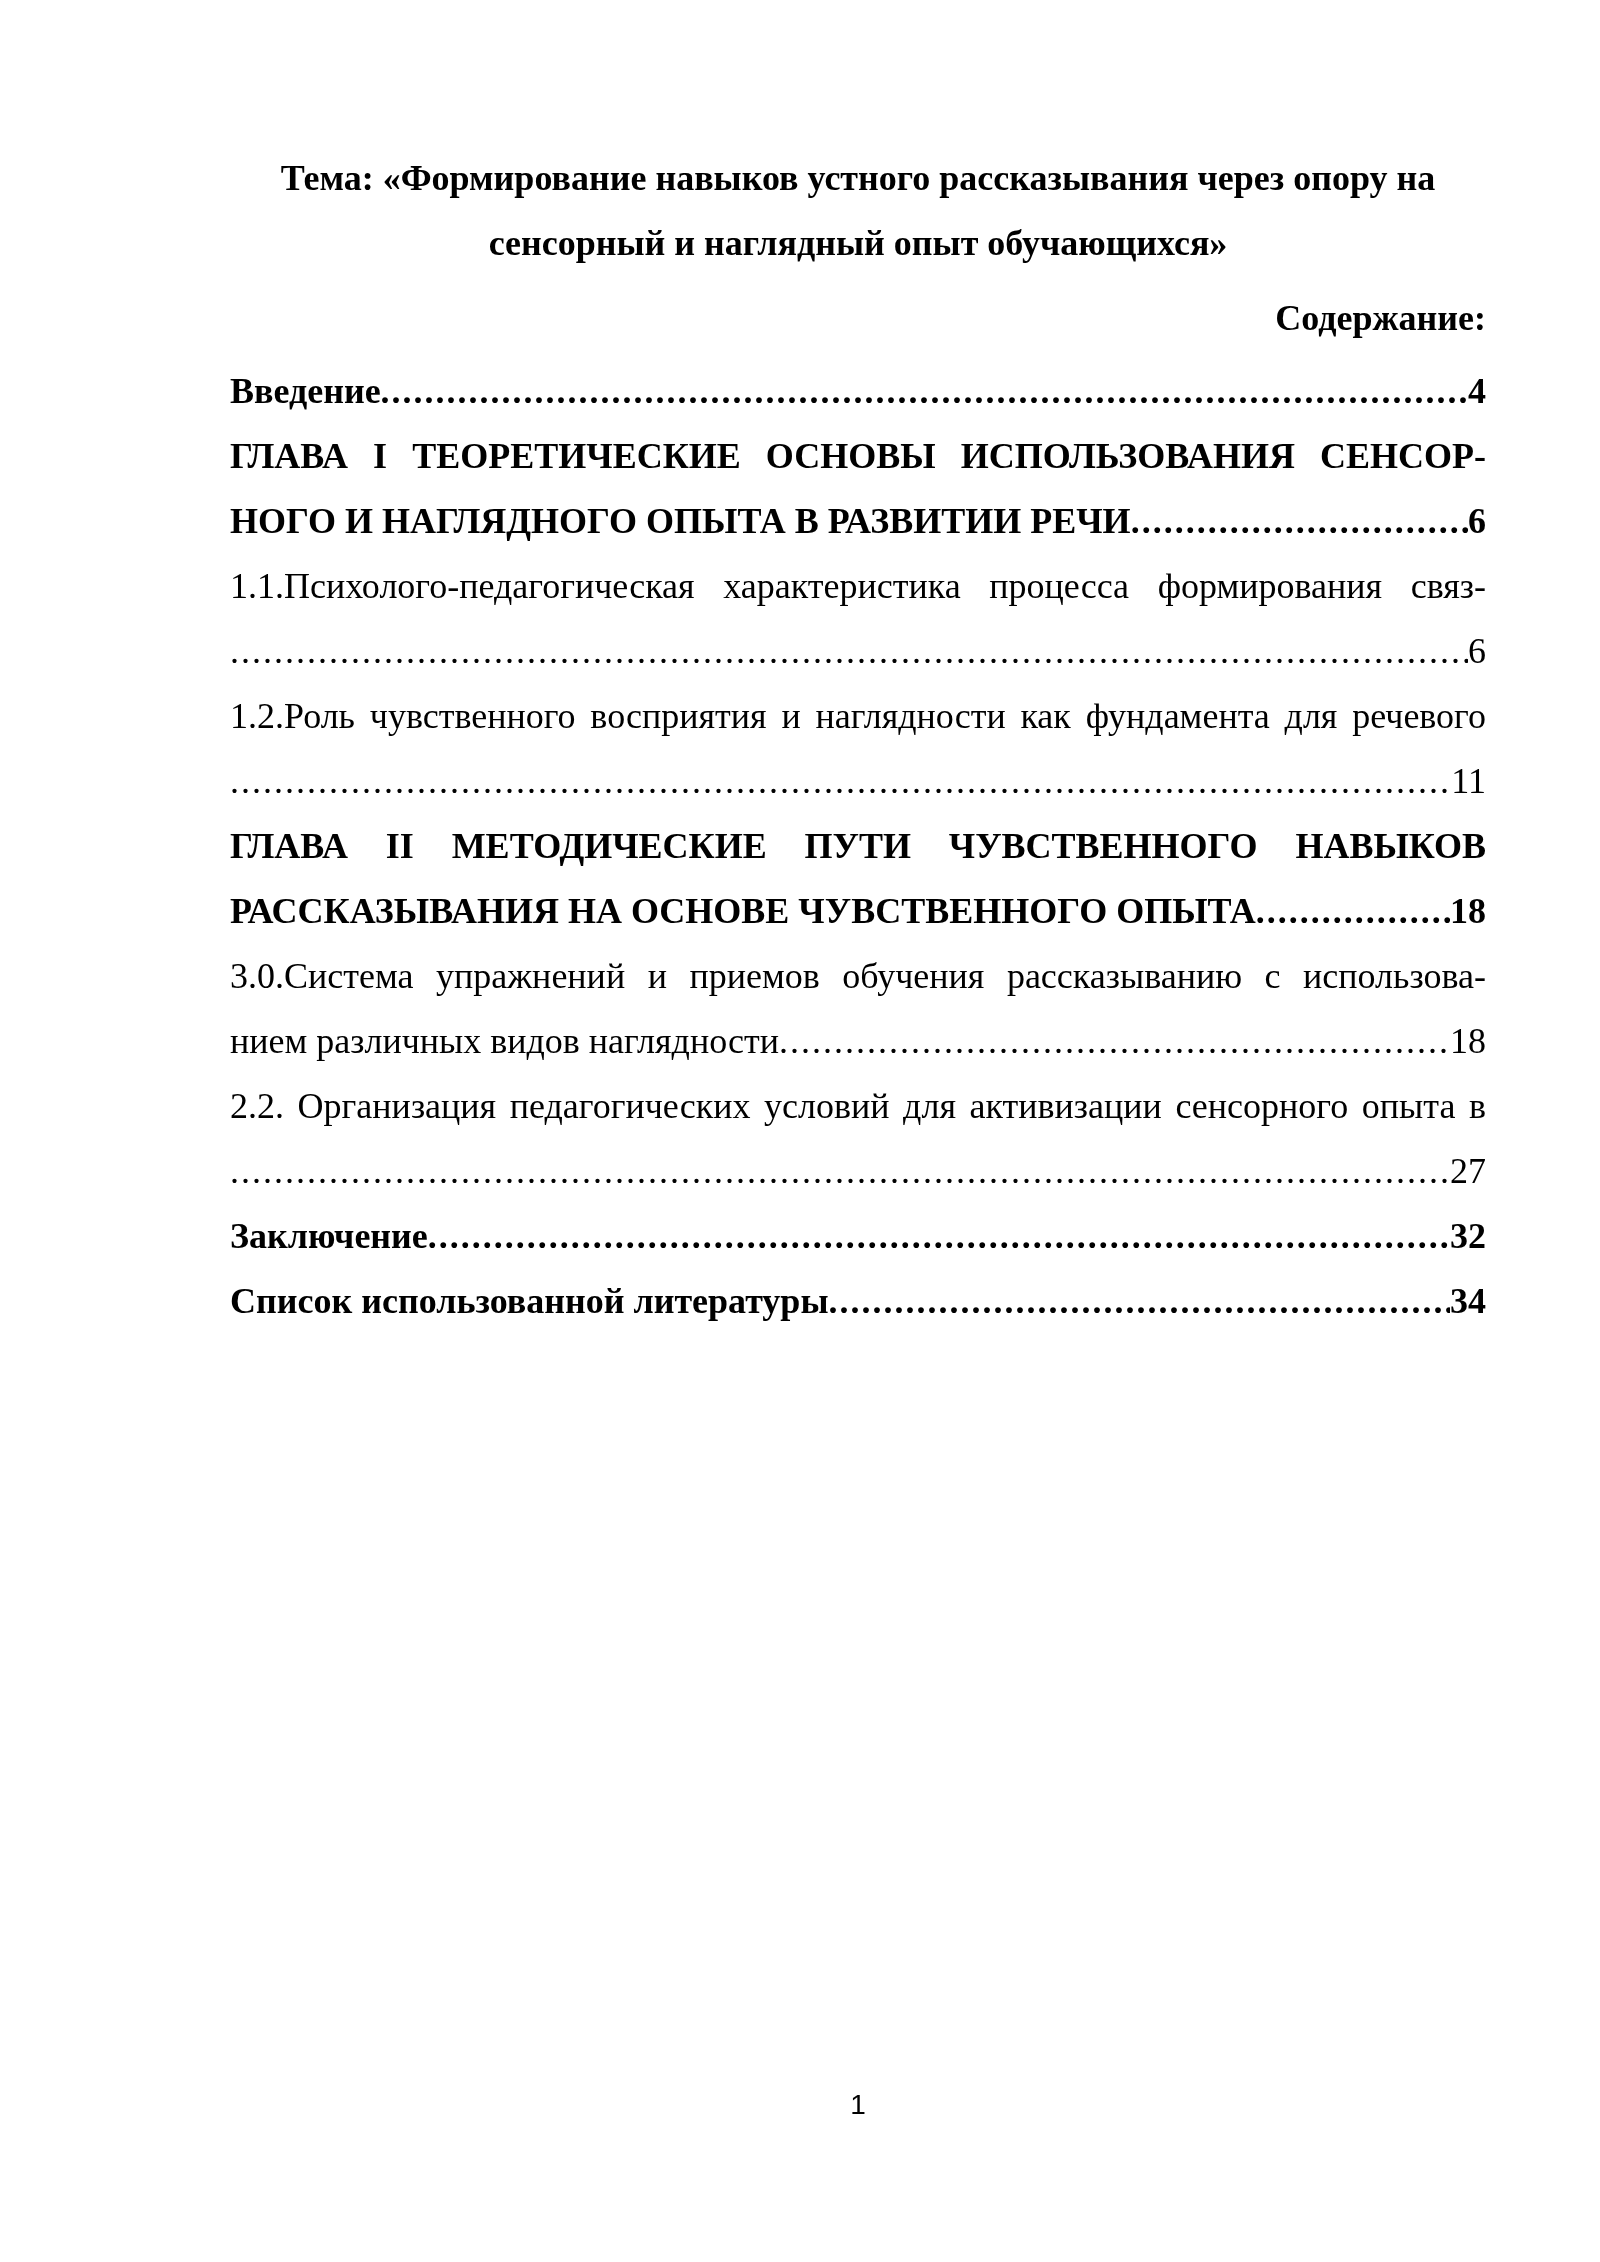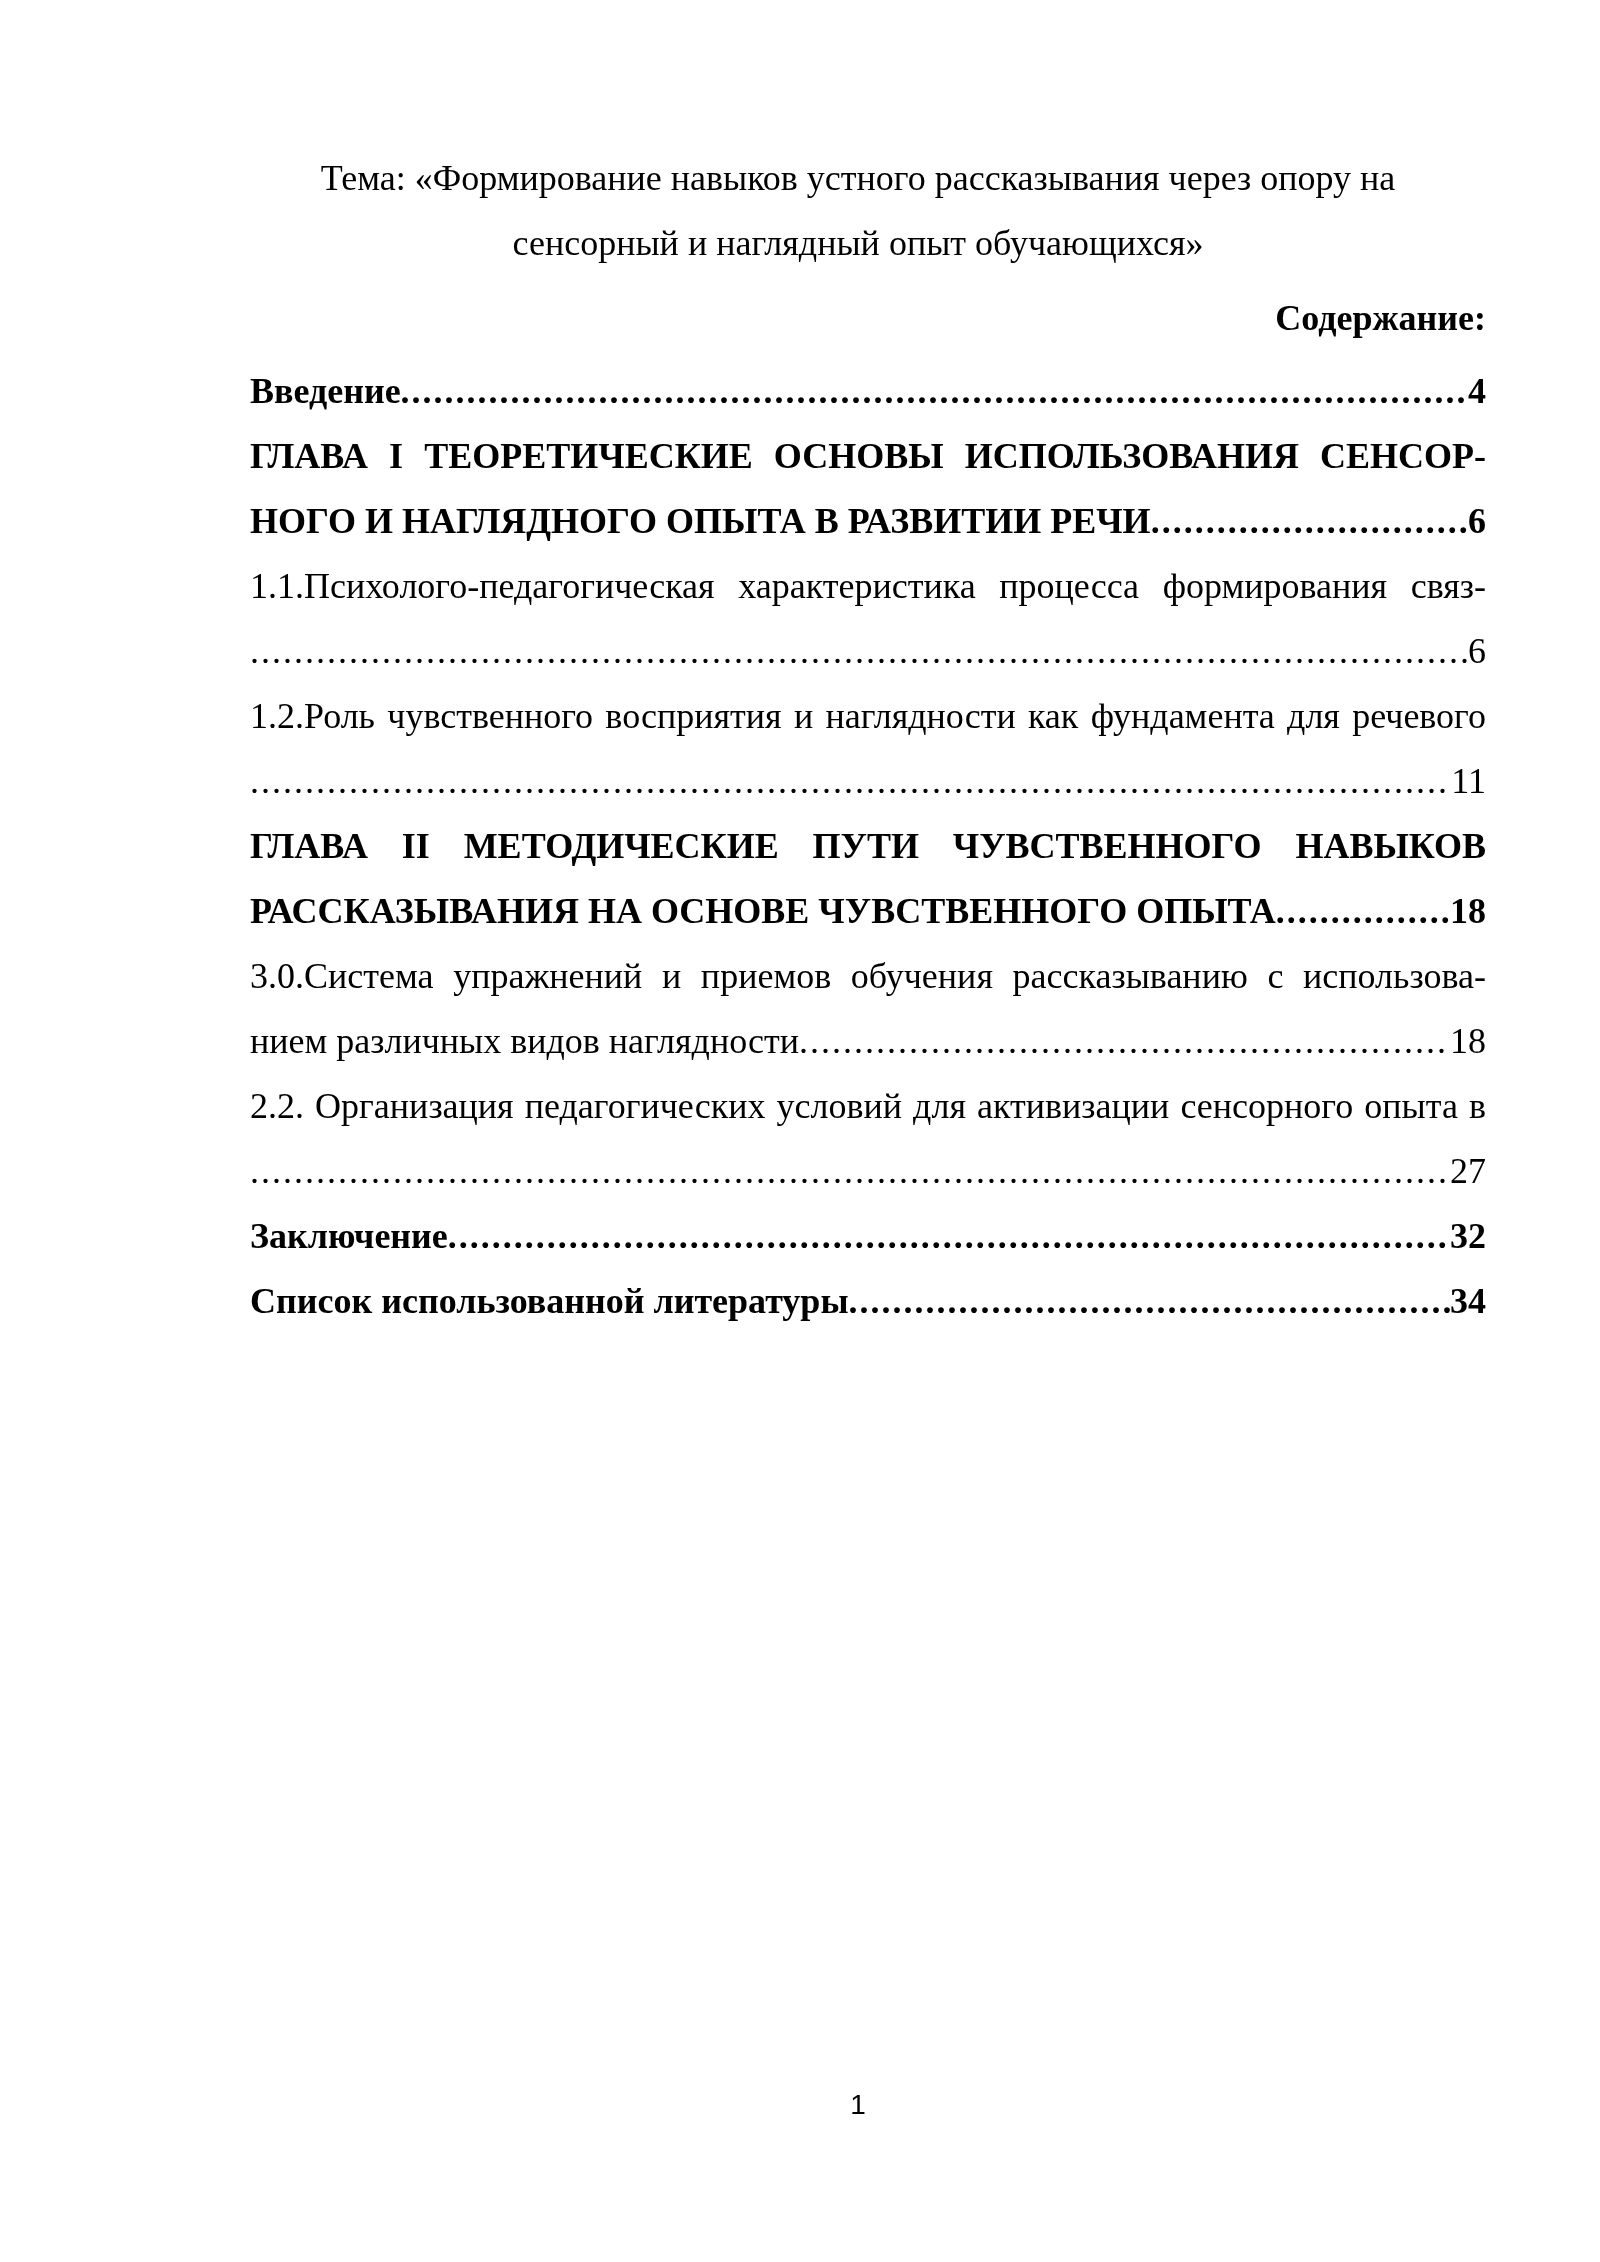--- a/index.html
+++ b/index.html
@@ -18,37 +18,36 @@
     line-height: 65px;
     overflow: hidden;
   }
   .content {
     position: absolute;
     top: 146px;
     left: 230px;
     width: 1256px;
   }
   .doc-title {
-    font-weight: normal;
+    font-weight: bold;
     text-align: center;
   }
   .doc-title .t-line {
     height: 65px;
   }
   .toc-heading {
     font-weight: bold;
     text-align: right;
     height: 65px;
     margin-top: 10px;
     margin-bottom: 8px;
   }
   .toc-line {
     height: 65px;
     line-height: 65px;
-    margin-left: 20px;
   }
   .toc-line.bold {
     font-weight: bold;
   }
   .leader-line {
     display: flex;
     align-items: baseline;
   }
   .leader-line .entry-text {
     white-space: nowrap;

